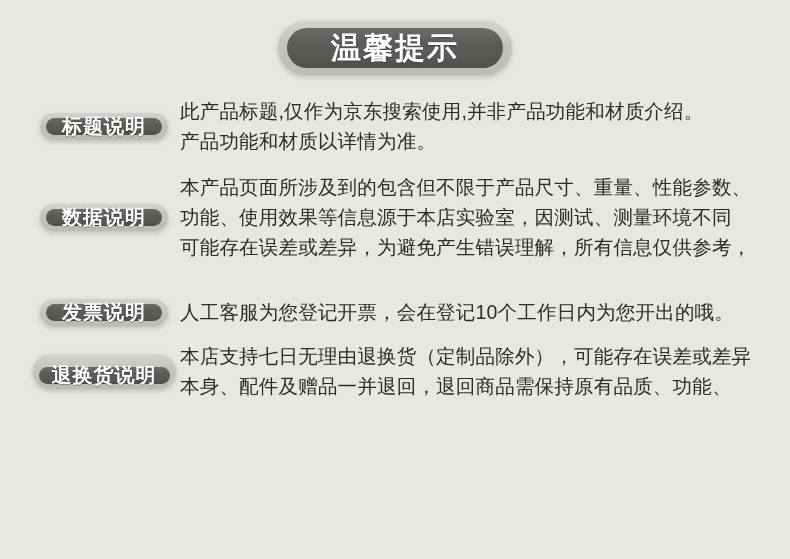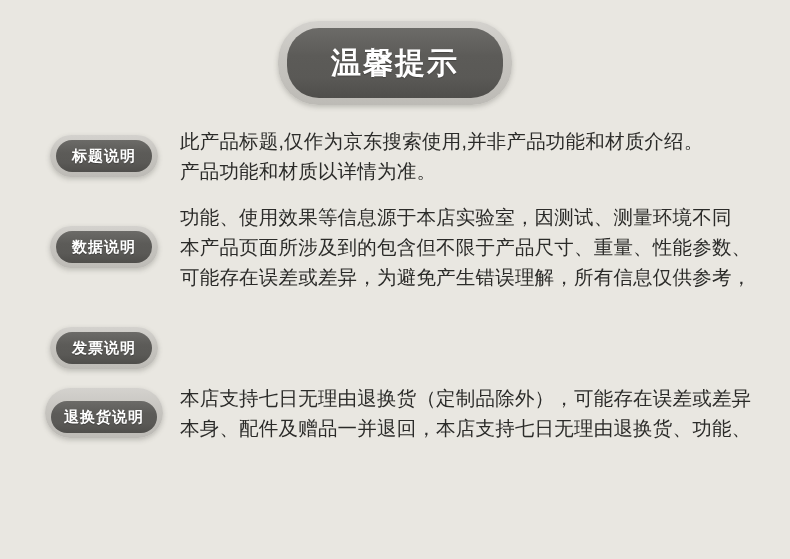--- a/index.html
+++ b/index.html
@@ -39,22 +39,22 @@
     white-space: nowrap;
     background: linear-gradient(180deg, #6c6b68 0%, #5c5b58 40%, #5a5956 70%, #4f4e4b 100%);
   }
 
   #header-pill-outer {
     border-radius: 40px;
     padding: 7px 9px;
   }
   #header-pill-inner {
     border-radius: 32px;
-    height: 54px;
-    padding: 8px 44px;
+    height: 40px;
+    padding: 0 44px;
     font-size: 30px;
     letter-spacing: 2px;
     text-shadow: 0 1px 1px rgba(0,0,0,0.25);
   }
 
   
   #sections {
     position: relative;
     padding-left: 28px;
     padding-right: 14px;
@@ -69,22 +69,22 @@
     display: flex;
     align-items: center;
     justify-content: center;
   }
   .badge-outer {
     border-radius: 30px;
     padding: 5px 6px;
   }
   .badge-inner {
     border-radius: 24px;
-    height: 32px;
-    font-size: 15px;
+    height: 17px;
+    font-size: 20px;
     letter-spacing: 1px;
     text-shadow: 0 1px 1px rgba(0,0,0,0.3);
   }
   .badge-inner.w4 { padding: 0 16px; }
   .badge-inner.w5 { padding: 0 13px; margin-top: 8px; }
 
   .text-cell {
     flex: 1 1 auto;
     color: #2b2b29;
     font-size: 19.5px;
@@ -124,41 +124,42 @@
     </div>
   </div>
 
   <div class="section-row" id="row-data">
     <div class="badge-cell">
       <div class="pill-outer badge-outer">
         <div class="pill-inner badge-inner w4">数据说明</div>
       </div>
     </div>
     <div class="text-cell">
+      <div class="tline">本产品页面所涉及到的包含但不限于产品尺寸、重量、性能参数、</div>
       <div class="tline">功能、使用效果等信息源于本店实验室，因测试、测量环境不同</div>
-      <div class="tline">本产品页面所涉及到的包含但不限于产品尺寸、重量、性能参数、</div>
       <div class="tline">可能存在误差或差异，为避免产生错误理解，所有信息仅供参考，</div>
     </div>
   </div>
 
   <div class="section-row" id="row-invoice">
     <div class="badge-cell">
       <div class="pill-outer badge-outer">
         <div class="pill-inner badge-inner w4">发票说明</div>
       </div>
     </div>
     <div class="text-cell">
+      <div class="tline">人工客服为您登记开票，会在登记10个工作日内为您开出的哦。</div>
     </div>
   </div>
 
   <div class="section-row" id="row-return">
     <div class="badge-cell">
       <div class="pill-outer badge-outer">
         <div class="pill-inner badge-inner w5">退换货说明</div>
       </div>
     </div>
     <div class="text-cell">
       <div class="tline">本店支持七日无理由退换货（定制品除外），可能存在误差或差异</div>
-      <div class="tline">本身、配件及赠品一并退回，本店支持七日无理由退换货、功能、</div>
+      <div class="tline">本身、配件及赠品一并退回，退回商品需保持原有品质、功能、</div>
     </div>
   </div>
 
 </div>
 
 </body></html>

